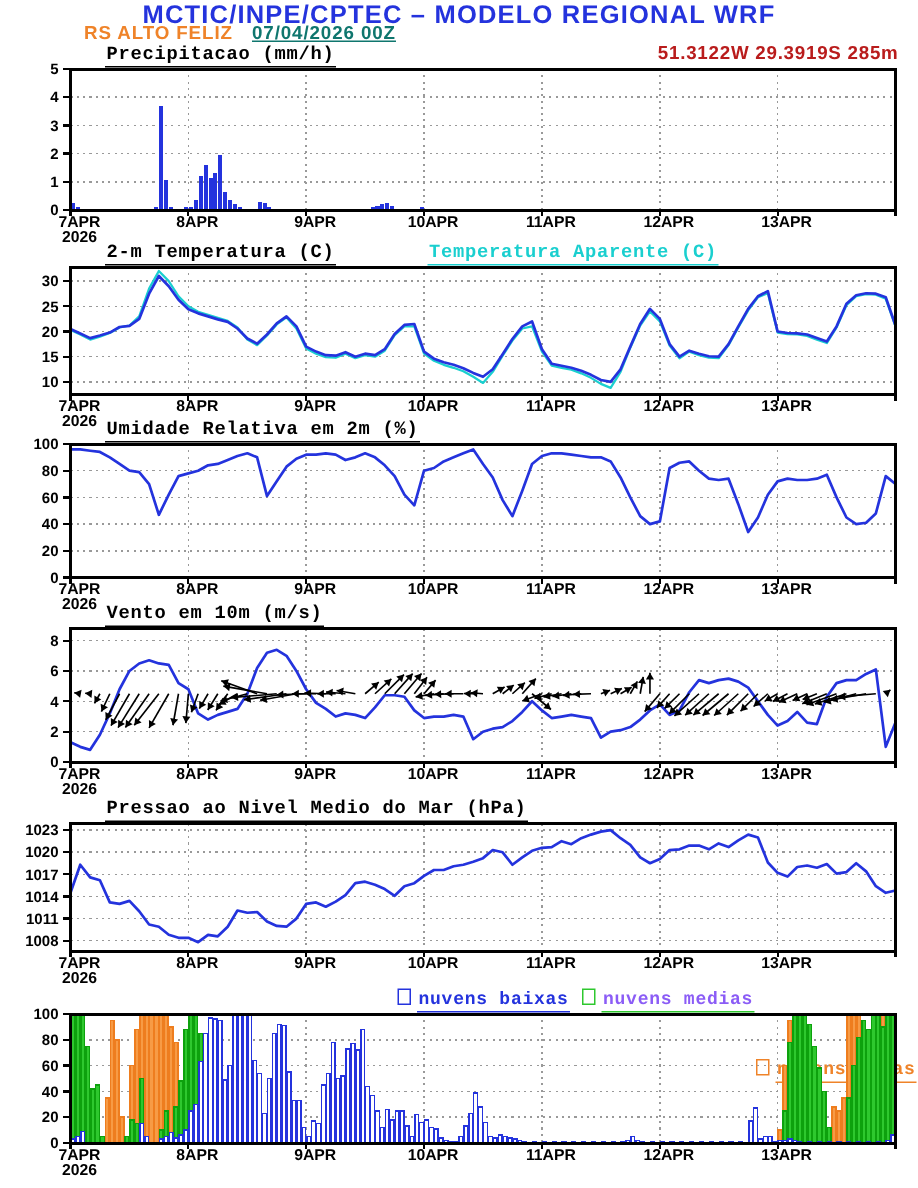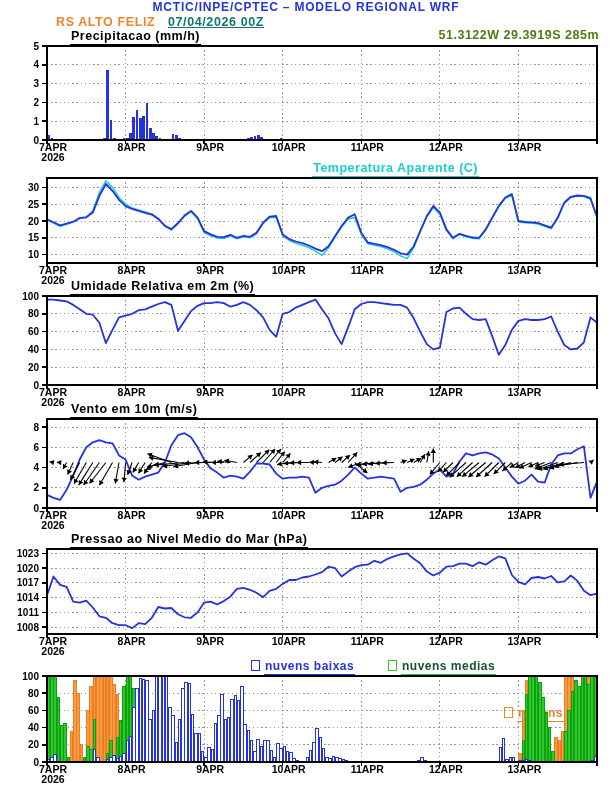--- a/index.html
+++ b/index.html
@@ -1,65 +1,66 @@
 <!DOCTYPE html>
 <html><head>
 <meta charset="utf-8">
 <style>
   html,body{margin:0;padding:0;background:#fff;}
   .page{position:relative;width:612px;height:792px;background:#fff;overflow:hidden;
         font-family:"Liberation Sans",sans-serif;font-weight:bold;color:#000;}
   .hdr-title{position:absolute;top:0;left:0;width:612px;text-align:center;
-             font-size:12px;letter-spacing:.8px;}
+             font-size:17px;letter-spacing:.8px;}
   .hdr-sub{position:absolute;top:15px;left:0;width:612px;font-size:12.5px;letter-spacing:.6px;}
   .station{position:absolute;left:35px;}
   .run{position:absolute;left:168px;}
   .coords{position:absolute;top:28px;right:13px;font-size:12.5px;letter-spacing:.5px;}
-  .trow{position:absolute;left:0;width:492px;height:16px;font-size:12.5px;letter-spacing:.5px;}
+  .trow{position:absolute;left:0;width:492px;height:16px;font-size:12.5px;letter-spacing:.5px;font-family:Liberation Mono, monospace;}
   .tl{position:absolute;left:70px;}
   .tr{position:absolute;right:13px;}
   .u{display:inline-block;border-bottom:1.6px solid currentColor;padding:0 1px 1px 1px;line-height:1.05;}
   .litem{position:absolute;white-space:nowrap;font-size:12px;}
   .lbox{display:inline-block;width:7px;height:9px;border:1.8px solid;background:#fff;
         margin-right:4px;vertical-align:-1px;}
   svg.panel{position:absolute;left:0;width:612px;display:block;overflow:visible;}
 </style>
 </head>
 <body>
 
 <div class="page">
 
   <div class="hdr-title" style="color: rgb(36, 51, 221); border-color: rgb(36, 51, 221);">MCTIC/INPE/CPTEC – MODELO REGIONAL WRF</div>
   <div class="hdr-sub">
     <span class="station" style="color: rgb(239, 131, 41); border-color: rgb(239, 131, 41); margin-left: 21px;">RS ALTO FELIZ</span>
     <span class="run" style="color: #0f766e; border-color: rgb(239, 131, 41); text-decoration: underline;">07/04/2026 00Z</span>
   </div>
-  <div class="coords" style="color: #4d7c0f; border-color: rgb(239, 131, 41);">51.3122W 29.3919S 285m</div>
+  <div class="coords" style="color: #b91c1c; border-color: rgb(239, 131, 41);">51.3122W 29.3919S 285m</div>
 
   <div class="trow" style="top:29px">
     <span class="tl"><span class="u">Precipitacao (mm/h)</span></span>
   </div>
   <div class="trow" style="top:161px">
+    <span class="tl"><span class="u">2-m Temperatura (C)</span></span>
     <span class="tr"><span class="u" style="color: rgb(26, 207, 207); border-color: rgb(26, 207, 207); margin-left: 44px;">Temperatura Aparente (C)</span></span>
   </div>
   <div class="trow" style="top:279px">
     <span class="tl"><span class="u">Umidade Relativa em 2m (%)</span></span>
   </div>
   <div class="trow" style="top:402px">
     <span class="tl"><span class="u">Vento em 10m (m/s)</span></span>
   </div>
   <div class="trow" style="top:532px">
     <span class="tl"><span class="u">Pressao ao Nivel Medio do Mar (hPa)</span></span>
   </div>
   <div class="trow" style="top:659px">
-    <span class="litem" style="left:251px">
+    <span class="litem" style="left:265px">
       <span class="lbox" style="color: rgb(36, 51, 221); border-color: rgb(36, 51, 221);"></span><span class="u" style="color: rgb(36, 51, 221); border-color: rgb(36, 51, 221);">nuvens baixas</span>
     </span>
     <span class="litem" style="left:388px">
-      <span class="lbox" style="color: rgb(46, 200, 46); border-color: rgb(46, 200, 46);"></span><span class="u" style="color: #14532d; border-color: rgb(46, 200, 46);">nuvens medias</span>
+      <span class="lbox" style="color: rgb(46, 200, 46); border-color: rgb(46, 200, 46);"></span><span class="u" style="color: #8b5cf6; border-color: rgb(46, 200, 46);">nuvens medias</span>
     </span>
     <span class="litem" style="left:504px">
       <span class="lbox" style="color: rgb(239, 131, 41); border-color: rgb(239, 131, 41);"></span><span class="u" style="color: rgb(239, 131, 41); border-color: rgb(239, 131, 41); margin-top: 48px;">nuvens altas</span>
     </span>
   </div>
 
   <svg class="panel" style="top:46px;height:124px" viewBox="0 0 612 124">
       <g shape-rendering="crispEdges">
         <line x1="125.57142857142857" y1="0" x2="125.57142857142857" y2="94" stroke="#999999" stroke-width="1" stroke-dasharray="1.4 2.8"></line>
         <line x1="204.14285714285714" y1="0" x2="204.14285714285714" y2="94" stroke="#999999" stroke-width="1" stroke-dasharray="1.4 2.8"></line>

